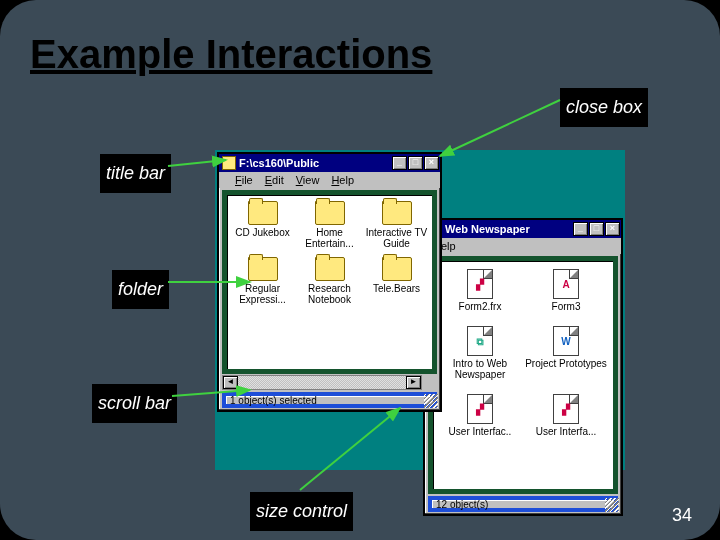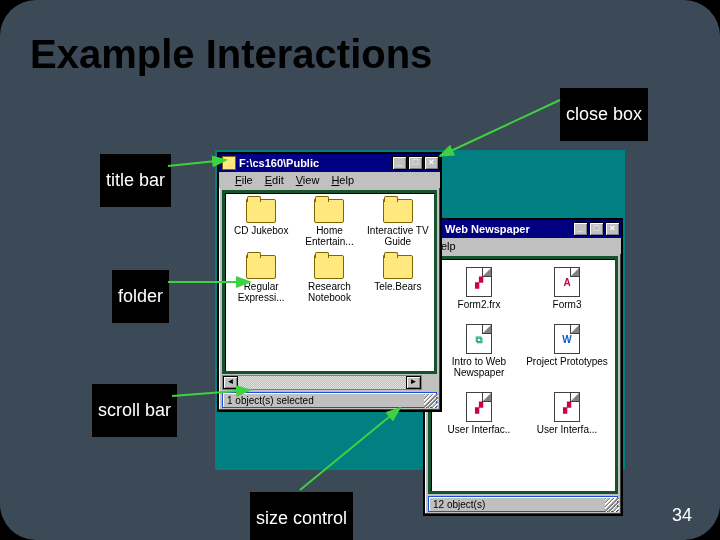--- a/index.html
+++ b/index.html
@@ -1,32 +1,32 @@
 <!DOCTYPE html>
 <html><head>
 <meta charset="utf-8">
 <style>
   *{box-sizing:border-box;margin:0;padding:0;}
   body{width:720px;height:540px;background:#000;font-family:Arial,Helvetica,sans-serif;overflow:hidden;position:relative;}
   .slide{position:absolute;inset:0;background:#3b4a56;border-radius:36px;}
-  .title{position:absolute;left:30px;top:32px;color:#000;font-size:40px;font-weight:700;}
-  .label{position:absolute;color:#fff;background:#000;font-size:18px;padding:16px 6px;}
+  .title{position:absolute;left:30px;top:32px;color:#000;font-size:40px;font-weight:700;text-decoration:underline;}
+  .label{position:absolute;color:#fff;background:#000;font-size:18px;padding:9px 6px;font-style:italic;}
   .pagenum{position:absolute;right:28px;bottom:14px;color:#fff;font-size:18px;}
   .stage{position:absolute;left:215px;top:150px;width:410px;height:320px;background:#008080;}
   
   .win{position:absolute;background:#c0c0c0;border:2px solid #000; box-shadow:inset -1px -1px #404040,inset 1px 1px #fff;}
   .tb{height:18px;background:linear-gradient(#000080,#000080);color:#fff;display:flex;align-items:center;font-size:11px;font-family:"MS Sans Serif",Arial;font-weight:700;}
   .tb .ico{width:14px;height:14px;margin:0 3px;background:#ffe97f;border:1px solid #806600;display:inline-block;}
   .tb .sp{flex:1;}
   .wbtn{width:15px;height:14px;margin-right:1px;background:#c0c0c0;border:1px solid #000;box-shadow:inset 1px 1px #fff,inset -1px -1px #808080;font-size:9px;line-height:11px;text-align:center;font-family:Arial;}
   .menu{height:16px;background:#c0c0c0;font-size:11px;padding-left:16px;display:flex;gap:12px;align-items:center;font-family:"MS Sans Serif",Arial;}
   .menu span{border-bottom:0;}
   .menu u{text-decoration:underline;}
-  .body{position:absolute;left:3px;right:3px;top:36px;bottom:20px;background:#fff;border:3px solid #14532d;box-shadow:inset 1px 1px #000;overflow:hidden;}
-  .status{position:absolute;left:3px;right:3px;bottom:2px;height:16px;background:#c0c0c0;border:1px solid #1d4ed8;box-shadow:inset 1px 1px #fff;font-size:10px;padding-left:4px;display:flex;align-items:center;}
+  .body{position:absolute;left:3px;right:3px;top:36px;bottom:20px;background:#fff;border:5px solid #14532d;box-shadow:inset 1px 1px #000;overflow:hidden;}
+  .status{position:absolute;left:3px;right:3px;bottom:2px;height:16px;background:#c0c0c0;border:4px solid #1d4ed8;box-shadow:inset 1px 1px #fff;font-size:10px;padding-left:4px;display:flex;align-items:center;}
   .grip{position:absolute;right:2px;bottom:2px;width:14px;height:14px;background:repeating-linear-gradient(135deg,#808080 0 1px,#fff 1px 2px,transparent 2px 3px);}
   .icongrid{display:grid;grid-template-columns:repeat(3,1fr);padding:6px 2px;gap:8px 0;}
   .icongridB{display:grid;grid-template-columns:repeat(2,1fr);padding:8px 4px;gap:14px 0;}
   .cell{display:flex;flex-direction:column;align-items:center;font-size:10px;text-align:center;font-family:"MS Sans Serif",Arial;line-height:11px;}
   .folder{width:30px;height:24px;background:#ffe97f;border:1px solid #806600;border-radius:0 2px 2px 2px;position:relative;margin-bottom:2px;}
   .folder::before{content:"";position:absolute;left:0;top:-4px;width:12px;height:5px;background:#ffe97f;border:1px solid #806600;border-bottom:none;border-radius:2px 2px 0 0;}
   .doc{width:26px;height:30px;background:#fff;border:1px solid #404040;margin-bottom:2px;position:relative;}
   .doc::before{content:"";position:absolute;right:0;top:0;width:8px;height:8px;background:linear-gradient(135deg,#fff 48%,#808080 52%);border-left:1px solid #404040;border-bottom:1px solid #404040;}
   .glyph{position:absolute;left:5px;top:9px;width:14px;height:12px;font-size:10px;font-weight:700;text-align:center;}
   .sbar{position:absolute;left:3px;right:18px;bottom:20px;height:15px;background:#c0c0c0;border:1px solid #808080;}

